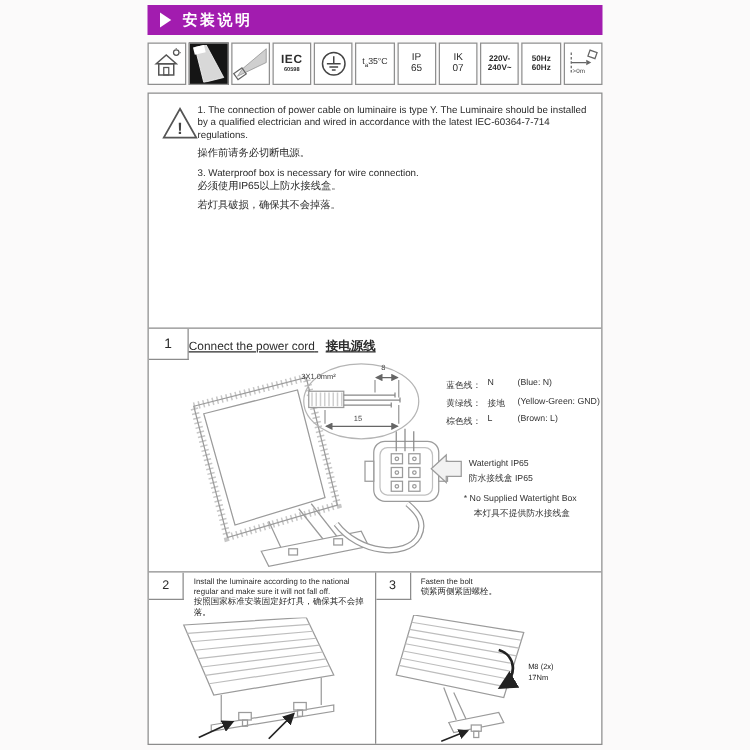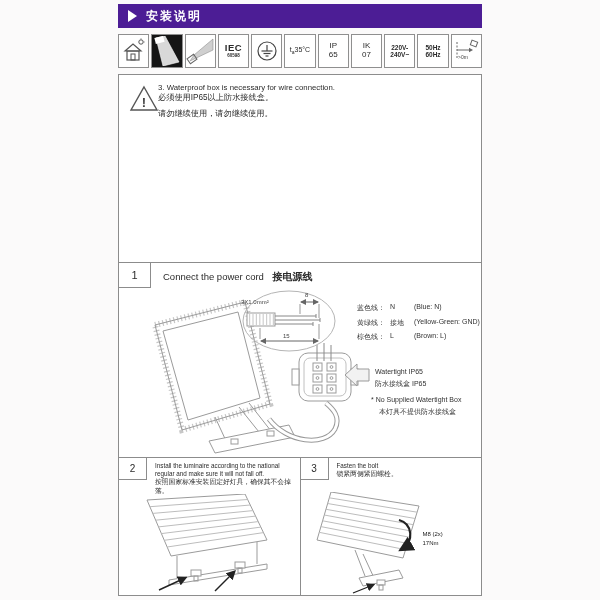--- a/index.html
+++ b/index.html
@@ -1,21 +1,21 @@
 <!DOCTYPE html>
 <html><head>
 <meta charset="utf-8">
 <style>
   html,body{margin:0;padding:0;background:#ffffff;}
   .canvas{position:relative;width:600px;height:600px;background:#fbfafa;overflow:hidden;
           font-family:"Liberation Sans","DejaVu Sans",sans-serif;color:#2b2b2b;}
   .doc{position:absolute;left:118px;top:4px;width:364px;}
 
   
-  .bar{height:24px;background:#4c1d95;display:flex;align-items:center;padding-left:10px;box-sizing:border-box;}
+  .bar{height:24px;background:#a21caf;display:flex;align-items:center;padding-left:10px;box-sizing:border-box;}
   .tri{width:0;height:0;border-left:9px solid #ffffff;border-top:6px solid transparent;border-bottom:6px solid transparent;margin-right:9px;}
   .bar-title{color:#ffffff;font-size:12px;font-weight:bold;letter-spacing:2px;}
 
   
   .icons{margin-top:6px;display:flex;gap:2px;height:34px;}
   .cell{flex:1;border:1px solid #8f8f8f;background:#ffffff;display:flex;flex-direction:column;
         align-items:center;justify-content:center;font-size:7px;line-height:1.1;text-align:center;box-sizing:border-box;overflow:hidden;}
   .cell.dark{background:#151515;}
   .iec1{font-size:9.5px;font-weight:bold;letter-spacing:.5px;}
   .iec2{font-size:4.5px;font-weight:bold;}
@@ -32,21 +32,21 @@
   .warn-ico{position:absolute;left:10px;top:10px;}
   .warn-body{margin:8px 8px 0 39px;}
   .warn-item{margin-bottom:5px;}
   .en{font-size:7.8px;line-height:1.28;}
   .zh{font-size:8.2px;line-height:1.3;}
 
   
   .numbox{position:absolute;left:0;top:0;width:32px;height:25px;border-right:1px solid #8c8c8c;border-bottom:1px solid #8c8c8c;
           display:flex;align-items:center;justify-content:center;font-size:11px;box-sizing:border-box;}
   .step1{position:relative;height:195px;border-bottom:1px solid #8c8c8c;box-sizing:border-box;overflow:hidden;}
-  .s1-title{position:absolute;left:44px;top:7px;font-size:9.5px;}
+  .s1-title{position:absolute;left:32px;top:7px;font-size:9.5px;text-decoration:underline;}
   .s1-title .zht{font-size:10px;font-weight:bold;margin-left:6px;}
   .ov{position:absolute;font-size:6px;color:#444;line-height:1.1;}
   .wires{position:absolute;left:238px;top:40px;display:grid;grid-template-columns:33px 24px auto;row-gap:4.5px;font-size:7px;color:#333;}
   .wt{position:absolute;left:256px;top:103px;font-size:7px;line-height:12px;color:#333;}
   .note{position:absolute;left:252px;top:131px;font-size:7px;line-height:12px;color:#333;}
   .note .l2{padding-left:8px;}
 
   .bottom{display:flex;height:137px;}
   .stepL{position:relative;flex:1;border-right:1px solid #8c8c8c;box-sizing:border-box;overflow:hidden;}
   .stepR{position:relative;flex:1;box-sizing:border-box;overflow:hidden;}
@@ -135,29 +135,31 @@
 
   <div class="frame">
 
     <div class="warn">
       <svg class="warn-ico" width="30" height="28" viewBox="0 0 30 28">
         <polygon points="15,2 28,25 2,25" fill="none" stroke="#555" stroke-width="1.4"></polygon>
         <text x="15" y="22" text-anchor="middle" font-size="13" font-weight="bold" fill="#444">!</text>
       </svg>
       <div class="warn-body">
         <div class="warn-item">
+          <div class="en">1. The connection of power cable on luminaire is type Y. The Luminaire should be installed by a qualified electrician and wired in accordance with the latest IEC-60364-7-714 regulations.</div>
         </div>
         <div class="warn-item">
+          <div class="zh">操作前请务必切断电源。</div>
         </div>
         <div class="warn-item">
           <div class="en">3. Waterproof box is necessary for wire connection.</div>
           <div class="zh">必须使用IP65以上防水接线盒。</div>
         </div>
         <div class="warn-item">
-          <div class="zh">请勿继续使用，请勿继续使用。</div>
+          <div class="zh">若灯具破损，确保其不会掉落。</div>
         </div>
       </div>
     </div>
 
     <div class="step1">
       <div class="numbox">1</div>
       <div class="s1-title">
         <span>Connect the power cord</span>
         <span class="zht">接电源线</span>
       </div>

